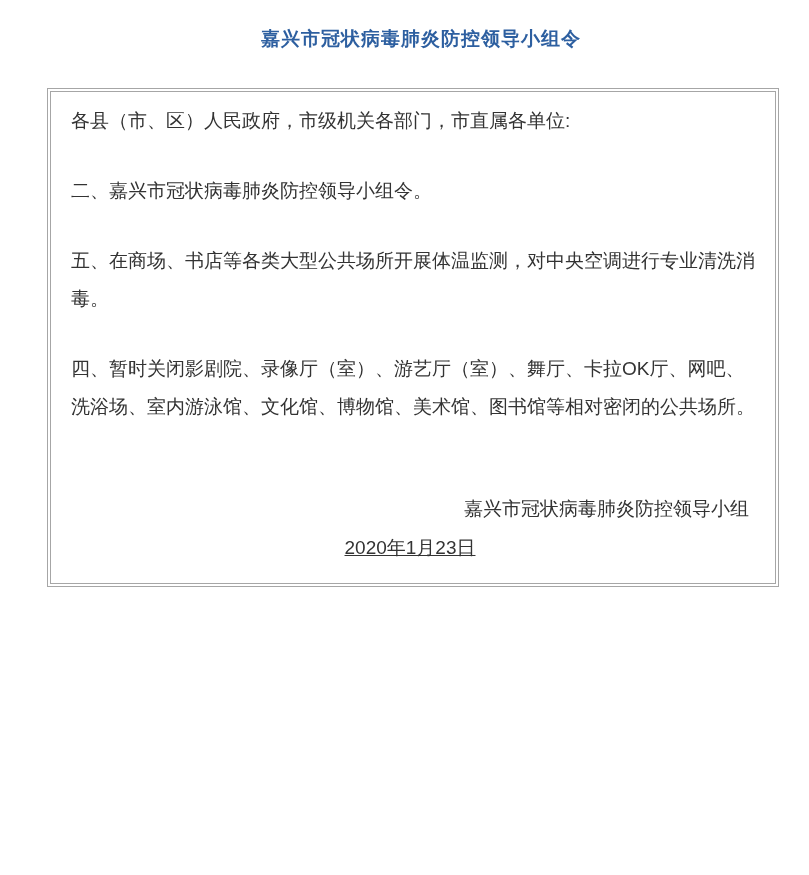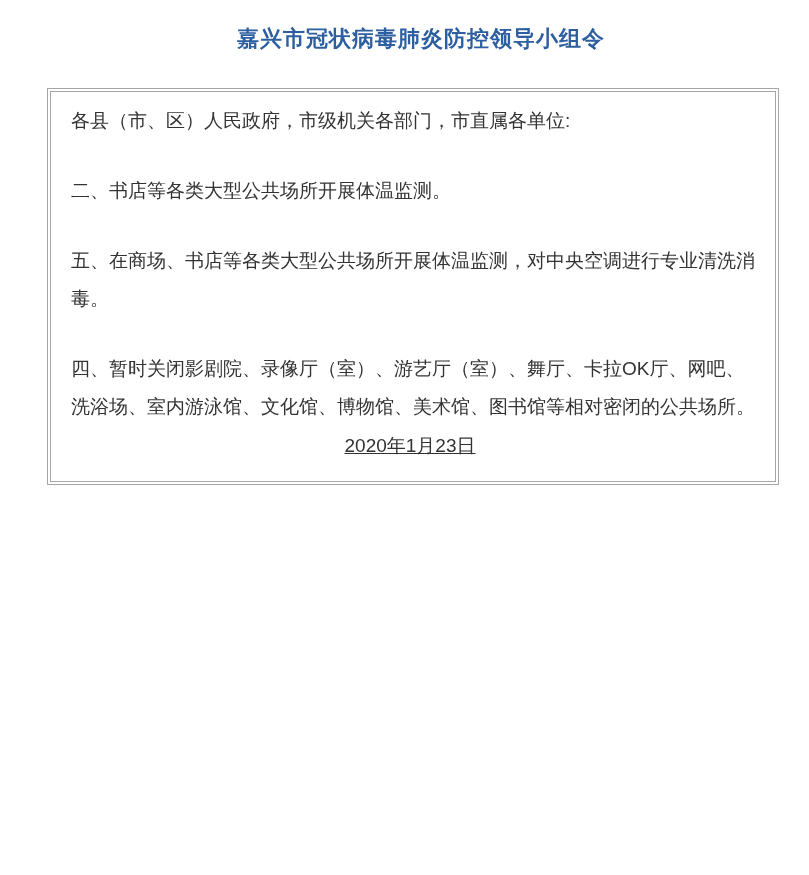--- a/index.html
+++ b/index.html
@@ -13,21 +13,21 @@
     font-family: "Liberation Sans", sans-serif;
     overflow: hidden;
   }
   .header {
     margin-left: 47px;
     width: 748px;
     padding-top: 23px;
     text-align: center;
   }
   .title, .subtitle {
-    font-size: 22px;
+    font-size: 19px;
     font-weight: bold;
     color: #2d5fa0;
     line-height: 32px;
     letter-spacing: 1px;
   }
   .notice-box {
     box-sizing: border-box;
     margin: 33px 0 0 47px;
     width: 732px;
     border: 1px solid #a6a6a6;
@@ -63,18 +63,19 @@
 </head>
 <body>
 
 <div class="header">
   <div class="title">嘉兴市冠状病毒肺炎防控领导小组令</div>
 </div>
 
 <div class="notice-box">
   <div class="notice-box-inner">
     <p class="salutation">各县（市、区）人民政府，市级机关各部门，市直属各单位:</p>
-    <p class="order-item">二、书店等各类大型公共场所开展体温监测。</p>
+    <p class="order-item">二、嘉兴市冠状病毒肺炎防控领导小组令。</p>
     <p class="order-item">五、在商场、书店等各类大型公共场所开展体温监测，对中央空调进行专业清洗消毒。</p>
     <p class="order-item">四、暂时关闭影剧院、录像厅（室）、游艺厅（室）、舞厅、卡拉OK厅、网吧、洗浴场、室内游泳馆、文化馆、博物馆、美术馆、图书馆等相对密闭的公共场所。</p>
+    <p class="signature-line">嘉兴市冠状病毒肺炎防控领导小组</p>
     <p class="date-line">2020年1月23日</p>
   </div>
 </div>
 
 </body></html>

